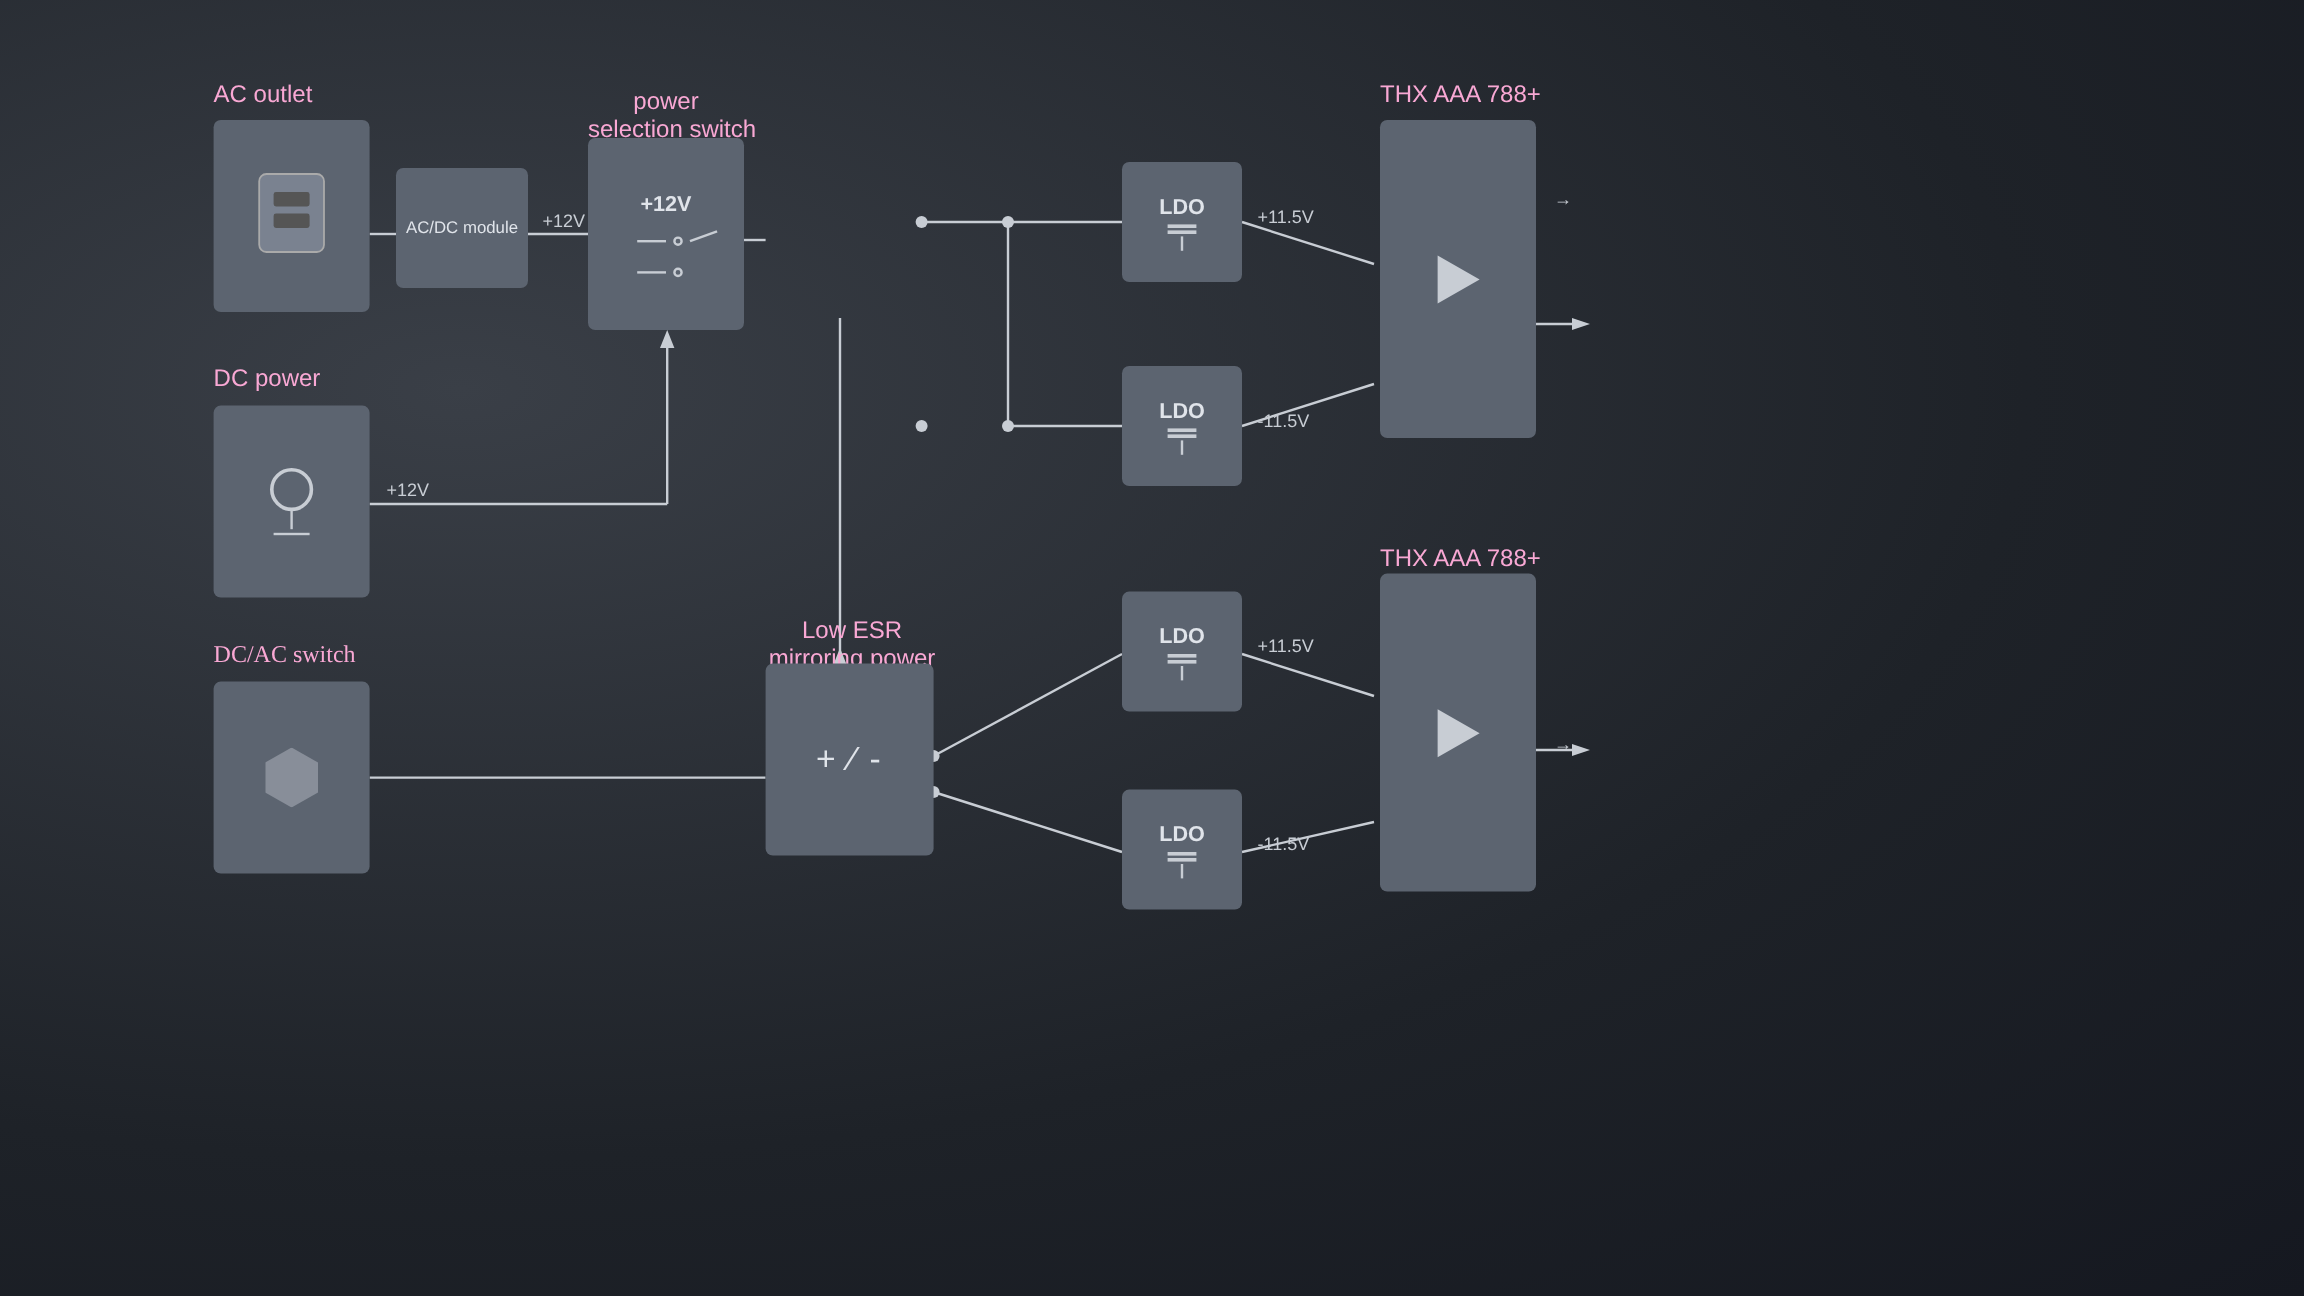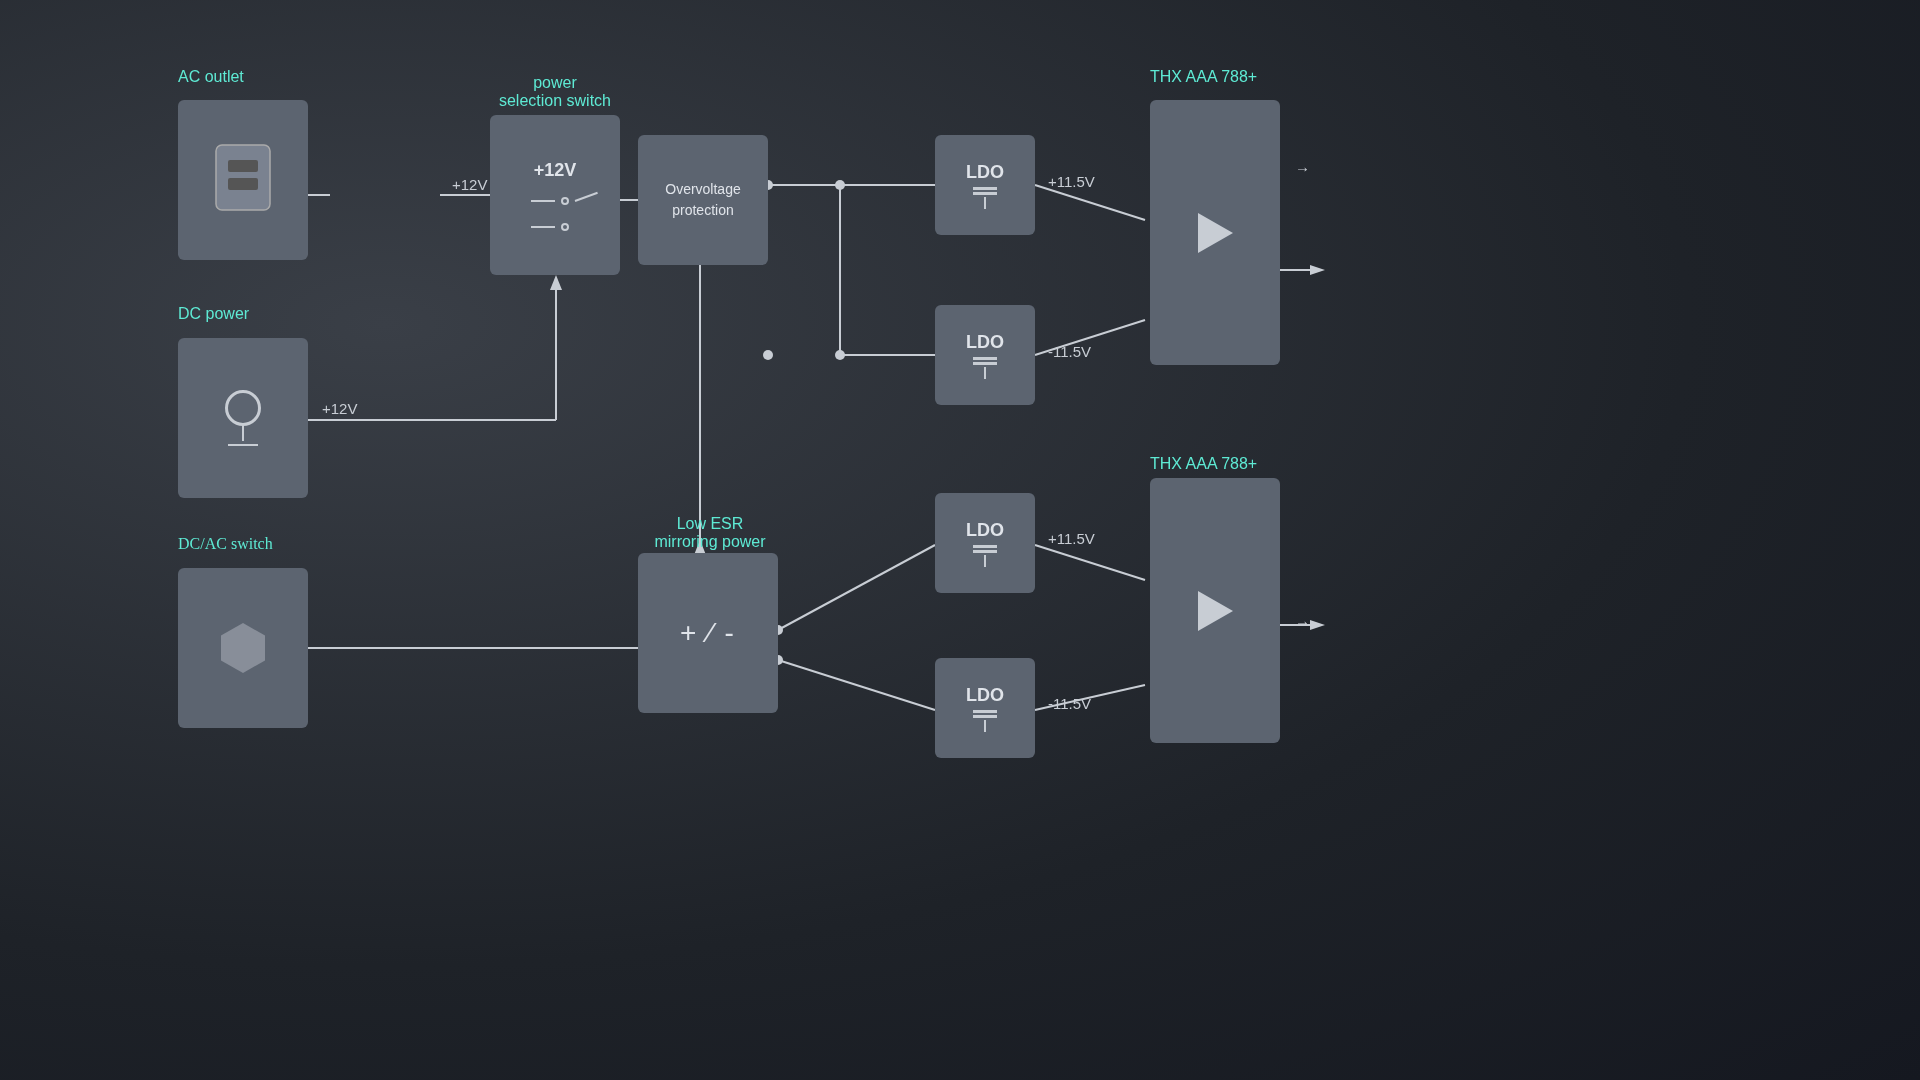--- a/index.html
+++ b/index.html
@@ -37,22 +37,22 @@
       flex-direction: column;
       align-items: center;
       justify-content: center;
       color: #e0e4ea;
       font-size: 15px;
       text-align: center;
     }
 
     .block-label {
       position: absolute;
-      color: #5eead4;
-      font-size: 16px;
+      color: #f9a8d4;
+      font-size: 20px;
       text-align: center;
       white-space: nowrap;
     }
 
     .voltage-label {
       position: absolute;
       color: #c8cdd4;
       font-size: 15px;
       white-space: nowrap;
     }
@@ -206,20 +206,24 @@
 
   <div class="block" style="left:178px; top:100px; width:130px; height:160px;">
 
     <svg width="70" height="80" viewBox="0 0 70 80">
       <rect x="8" y="5" width="54" height="65" rx="6" fill="#7a8290" stroke="#aaa" stroke-width="1.5"></rect>
       <rect x="20" y="20" width="30" height="12" rx="2" fill="#555"></rect>
       <rect x="20" y="38" width="30" height="12" rx="2" fill="#555"></rect>
     </svg>
   </div>
 
+  <div class="block" style="left:330px; top:140px; width:110px; height:100px;">
+    <span style="font-size:14px; line-height:1.4; text-align:center;">AC/DC
+module</span>
+  </div>
 
   <div class="voltage-label" style="left:452px; top:176px;">+12V</div>
 
   <div class="block-label" style="left:490px; top:74px; width:130px;">power<br>selection switch</div>
 
   <div class="block" style="left:490px; top:115px; width:130px; height:160px;">
     <div style="font-size:18px; font-weight:bold; margin-bottom:16px;">+12V</div>
 
     <div class="switch-icon">
       <div class="switch-line">
@@ -227,23 +231,20 @@
         <div style="width:8px;height:8px;border-radius:50%;border:2px solid #c8cdd4;"></div>
         <div style="width:24px;height:2px;background:#c8cdd4;transform:rotate(-20deg);transform-origin:left;"></div>
       </div>
       <div class="switch-line" style="margin-top:10px;">
         <div style="width:24px;height:2px;background:#c8cdd4;"></div>
         <div style="width:8px;height:8px;border-radius:50%;border:2px solid #c8cdd4;"></div>
       </div>
     </div>
   </div>
 
-  <div class="block" style="left:638px; top:135px; width:130px; height:130px;">
-    <span style="font-size:14px; line-height:1.5; text-align:center;">Overvoltage<br>protection</span>
-  </div>
 
   <div class="block-label" style="left:178px; top:305px;">DC power</div>
 
   <div class="block" style="left:178px; top:338px; width:130px; height:160px;">
     <div style="display:flex;flex-direction:column;align-items:center;">
       <div class="dc-circle"></div>
       <div class="dc-stand"></div>
     </div>
   </div>
 

